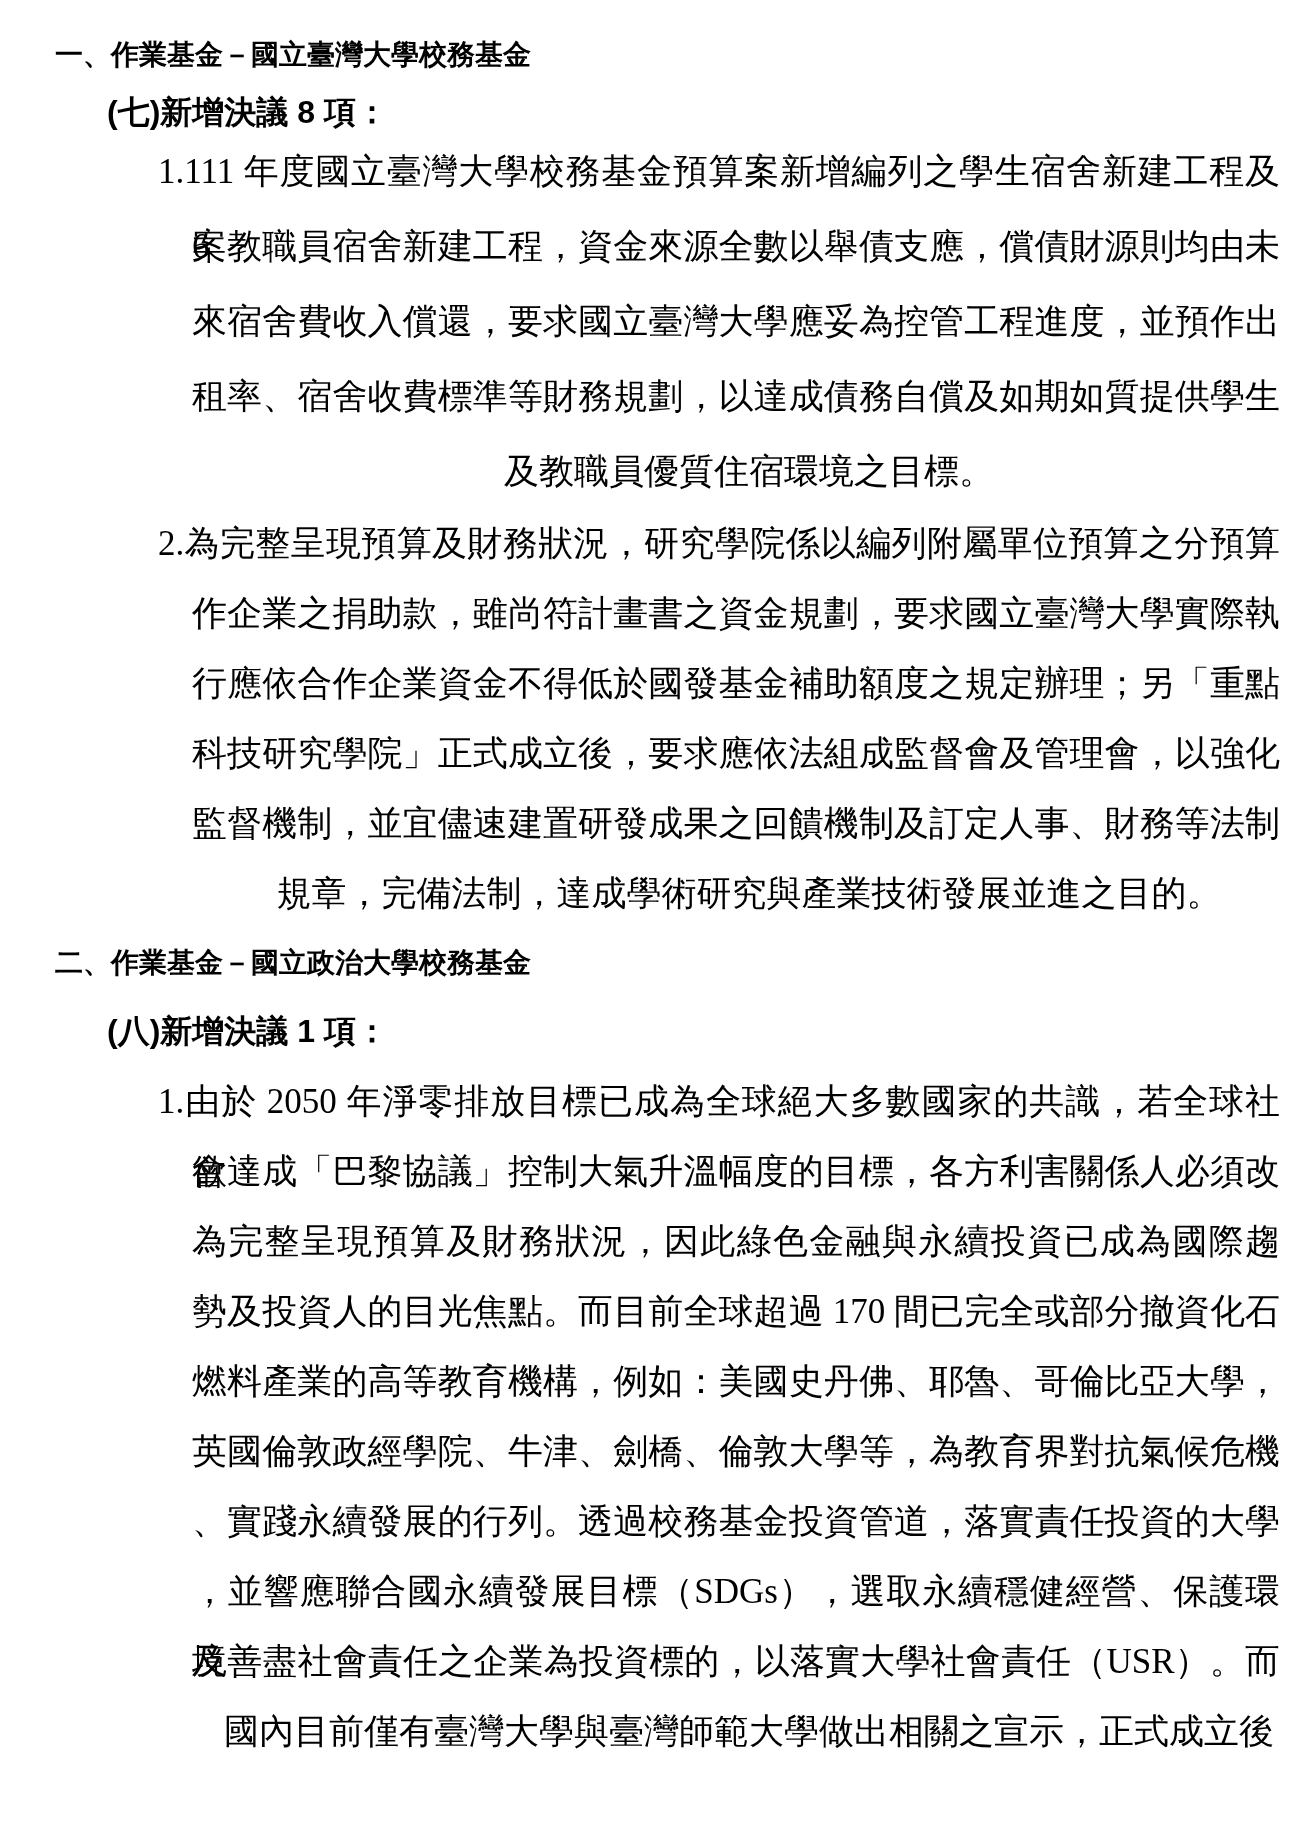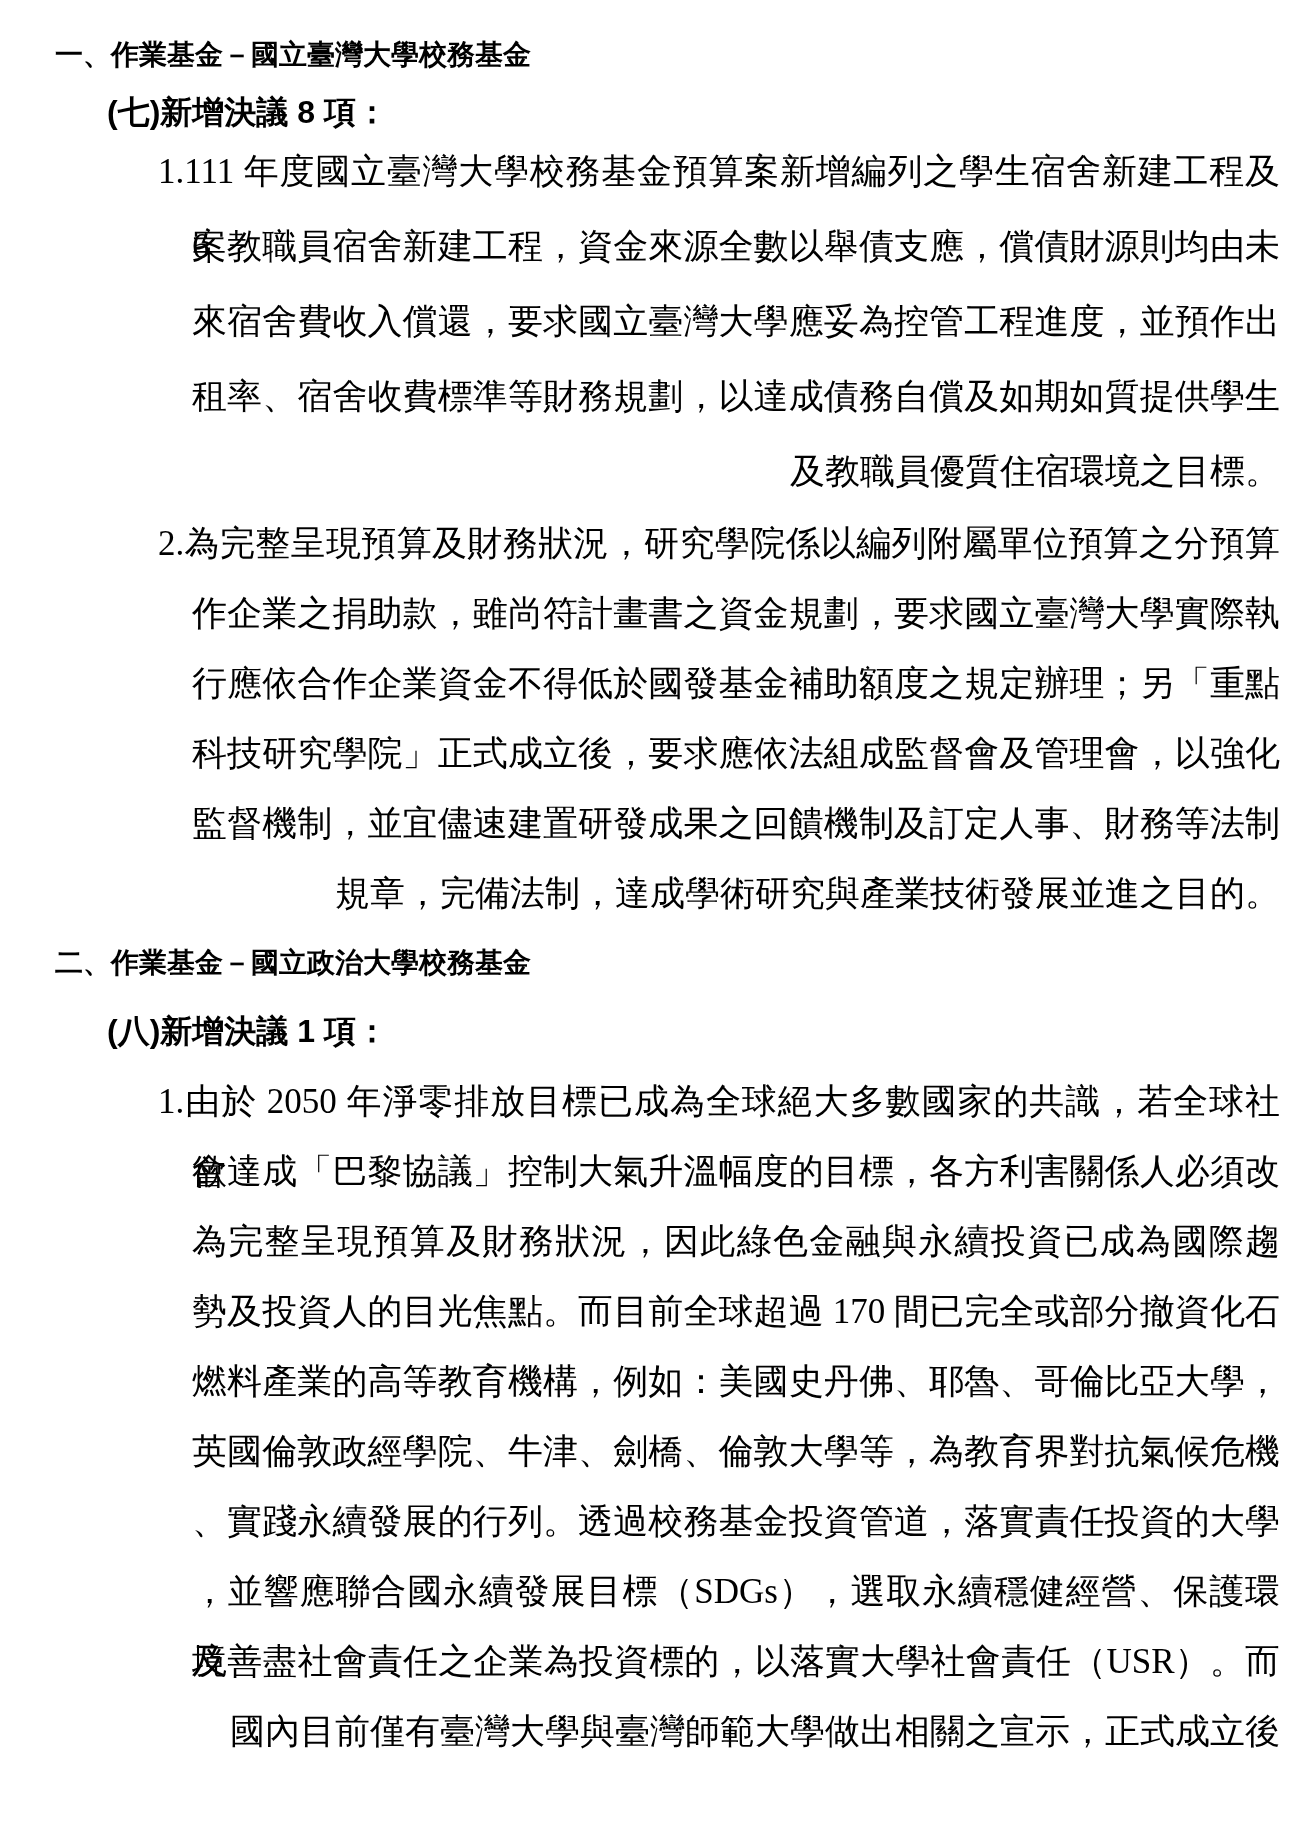--- a/index.html
+++ b/index.html
@@ -47,21 +47,21 @@
     text-align: justify;
     text-align-last: justify;
     white-space: normal;
     overflow: visible;
   }
   #item-1-1 .line { height: 75px; line-height: 75px; }
   #item-1-2 .line { height: 70px; line-height: 70px; }
   #item-2-1 .line { height: 70px; line-height: 70px; }
   .line.first { text-indent: -34px; }
   .line.last {
-    text-align: right;
+    text-align: center;
     text-align-last: auto;
     margin-left: 26px;
   }
   .num { letter-spacing: 0; }
 </style>
 </head>
 <body>
 
 <div class="page">
 

